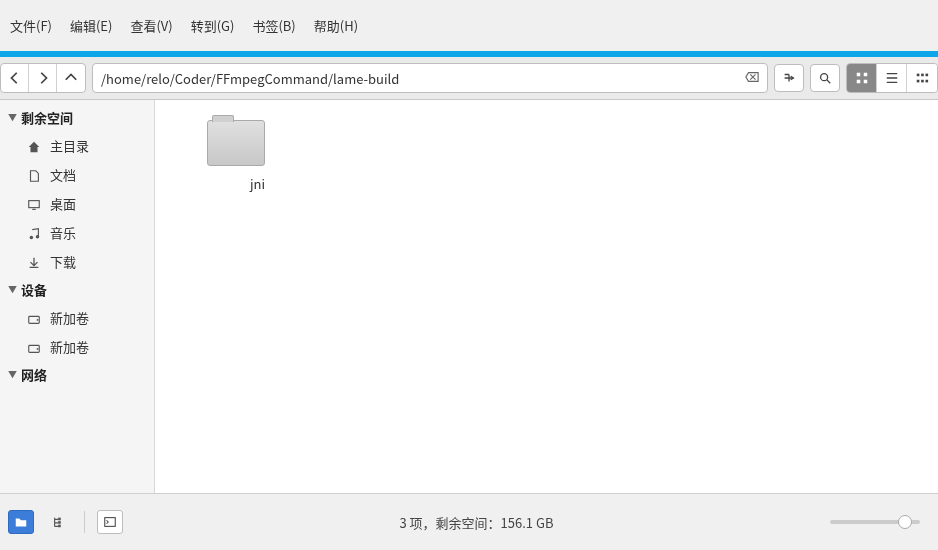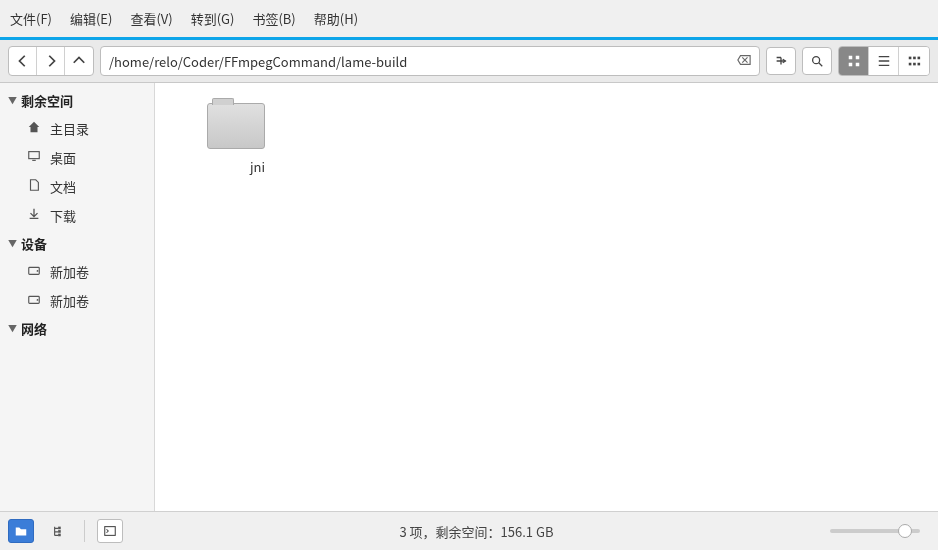--- a/index.html
+++ b/index.html
@@ -1,48 +1,48 @@
 <!DOCTYPE html>
 <html><head>
 <meta charset="utf-8">
 <style>
 * { margin: 0; padding: 0; box-sizing: border-box; font-family: "Noto Sans CJK SC", "Microsoft YaHei", sans-serif; font-size: 13px; }
 body { width: 938px; height: 550px; background: #f5f5f5; display: flex; flex-direction: column; overflow: hidden; }
 
-.menubar { display: flex; gap: 18px; padding: 9px 10px; background: #f0f0f0; border-bottom: 3px solid #0ea5e9; color: #333; }
+.menubar { display: flex; gap: 18px; padding: 16px 10px; background: #f0f0f0; border-bottom: 6px solid #0ea5e9; color: #333; }
 .menubar span { cursor: default; }
 
-.toolbar { display: flex; align-items: center; gap: 6px; padding: 6px 8px; background: #eaeaea; border-bottom: 1px solid #c8c8c8; }
+.toolbar { display: flex; align-items: center; gap: 6px; padding: 6px 0; background: #eaeaea; border-bottom: 1px solid #c8c8c8; }
 .nav-btns { display: flex; border: 1px solid #bdbdbd; border-radius: 4px; overflow: hidden; background: #fff; }
 .nav-btn { width: 28px; height: 28px; display: flex; align-items: center; justify-content: center; border-right: 1px solid #d0d0d0; cursor: pointer; color: #444; }
 .nav-btn:last-child { border-right: none; }
 .pathbar { flex: 1; display: flex; align-items: center; height: 30px; border: 1px solid #bdbdbd; border-radius: 4px; background: #fff; padding: 0 8px; color: #333; }
 .pathbar-text { flex: 1; }
 .clear-icon { color: #666; cursor: pointer; }
 .tool-btn { width: 30px; height: 28px; display: flex; align-items: center; justify-content: center; border: 1px solid #bdbdbd; border-radius: 4px; background: #fff; cursor: pointer; color: #444; }
 .view-btns { display: flex; border: 1px solid #bdbdbd; border-radius: 4px; overflow: hidden; }
 .view-btn { width: 30px; height: 28px; display: flex; align-items: center; justify-content: center; background: #fff; cursor: pointer; color: #444; border-right: 1px solid #d0d0d0; }
 .view-btn:last-child { border-right: none; }
 .view-btn.active { background: #888; color: #fff; }
 
 .main { flex: 1; display: flex; overflow: hidden; background: #fff; }
 .sidebar { width: 155px; background: #f5f5f5; border-right: 1px solid #d8d8d8; overflow-y: auto; padding: 4px 0; }
 .side-header { display: flex; align-items: center; gap: 4px; padding: 4px 8px; font-weight: bold; color: #222; cursor: pointer; }
 .side-header .tri { font-size: 9px; color: #666; }
-.side-item { display: flex; align-items: flex-start; gap: 8px; padding: 5px 8px 5px 26px; color: #333; cursor: pointer; }
+.side-item { display: flex; align-items: flex-end; gap: 8px; padding: 5px 8px 5px 26px; color: #333; cursor: pointer; }
 .side-item.selected span.lbl { text-decoration: underline; }
 .side-icon { width: 16px; height: 16px; display: flex; align-items: center; justify-content: center; color: #555; }
 
 .content { flex: 1; background: #fff; padding: 20px 30px; overflow: auto; }
 .folder-item { display: inline-flex; flex-direction: column; align-items: flex-end; gap: 8px; width: 80px; cursor: pointer; }
 .folder-icon { width: 58px; height: 46px; background: linear-gradient(#e0e0e0,#c8c8c8); border: 1px solid #aaa; border-radius: 3px; position: relative; }
 .folder-icon::before { content: ""; position: absolute; top: -6px; left: 4px; width: 20px; height: 6px; background: #d0d0d0; border: 1px solid #aaa; border-bottom: none; border-radius: 2px 2px 0 0; }
 .folder-label { color: #333; }
 
-.statusbar { display: flex; align-items: center; padding: 7px 8px; border-top: 1px solid #d0d0d0; background: #f0f0f0; gap: 12px; }
+.statusbar { display: flex; align-items: center; padding: 16px 8px; border-top: 1px solid #d0d0d0; background: #f0f0f0; gap: 12px; }
 .status-btn { width: 26px; height: 24px; display: flex; align-items: center; justify-content: center; border: 1px solid #bdbdbd; border-radius: 3px; cursor: pointer; background: #fff; color:#444; }
 .status-btn.blue { background: #3b7dd8; color: #fff; border-color:#2f6bc0; }
 .status-btn.noborder { border:none; background:transparent; }
 .divider { width:1px; height:22px; background:#ccc; }
 .status-text { flex: 1; text-align: center; color: #444; }
 .slider { width: 90px; height: 4px; background: #ccc; border-radius: 2px; position: relative; margin-right:10px; }
 .slider-thumb { position: absolute; right: 8px; top: -5px; width: 14px; height: 14px; background: #fff; border: 1px solid #aaa; border-radius: 50%; }
 
 svg { width: 14px; height: 14px; }
 </style>
@@ -132,33 +132,43 @@
           <span class="side-icon">
             <svg viewBox="0 0 16 16">
               <path d="M8 2 L14 8 L12 8 L12 14 L4 14 L4 8 L2 8 Z" fill="currentColor"></path>
             </svg>
           </span>
           <span class="lbl">主目录</span>
         </div>
         <div class="side-item">
           <span class="side-icon">
             <svg viewBox="0 0 16 16">
+              <path d="M4 2 L10 2 L13 5 L13 14 L4 14 Z" fill="none" stroke="currentColor" stroke-width="1.3"></path>
+            </svg>
+          </span>
+          <span class="lbl">文档</span>
+        </div>
+        <div class="side-item">
+          <span class="side-icon">
+            <svg viewBox="0 0 16 16">
               <rect x="2" y="3" width="12" height="8" fill="none" stroke="currentColor" stroke-width="1.3"></rect>
               <path d="M6 13 L10 13" stroke="currentColor" stroke-width="1.3"></path>
             </svg>
           </span>
           <span class="lbl">桌面</span>
         </div>
         <div class="side-item">
           <span class="side-icon">
             <svg viewBox="0 0 16 16">
-              <path d="M4 2 L10 2 L13 5 L13 14 L4 14 Z" fill="none" stroke="currentColor" stroke-width="1.3"></path>
-            </svg>
-          </span>
-          <span class="lbl">文档</span>
+              <path d="M6 3 L13 2 L13 11" fill="none" stroke="currentColor" stroke-width="1.3"></path>
+              <circle cx="5" cy="12" r="2" fill="currentColor"></circle>
+              <circle cx="12" cy="11" r="2" fill="currentColor"></circle>
+            </svg>
+          </span>
+          <span class="lbl">音乐</span>
         </div>
         <div class="side-item">
           <span class="side-icon">
             <svg viewBox="0 0 16 16">
               <path d="M8 2 L8 10 M4 7 L8 11 L12 7 M3 13 L13 13" fill="none" stroke="currentColor" stroke-width="1.5"></path>
             </svg>
           </span>
           <span class="lbl">下载</span>
         </div>
       </div>

